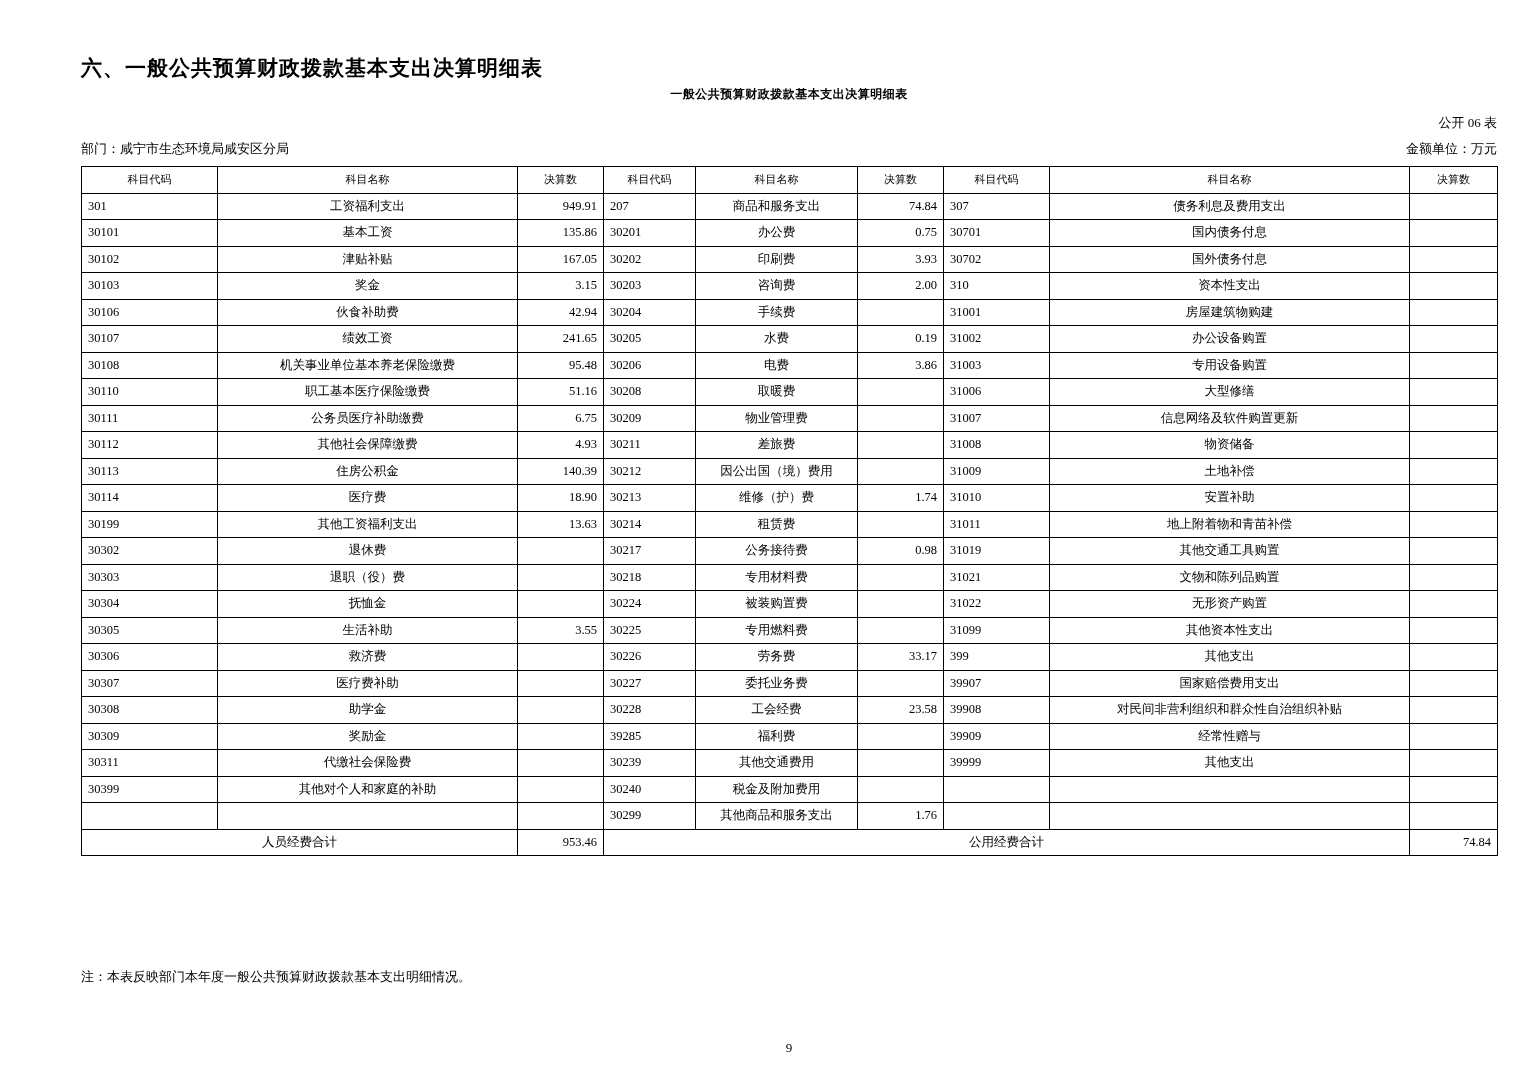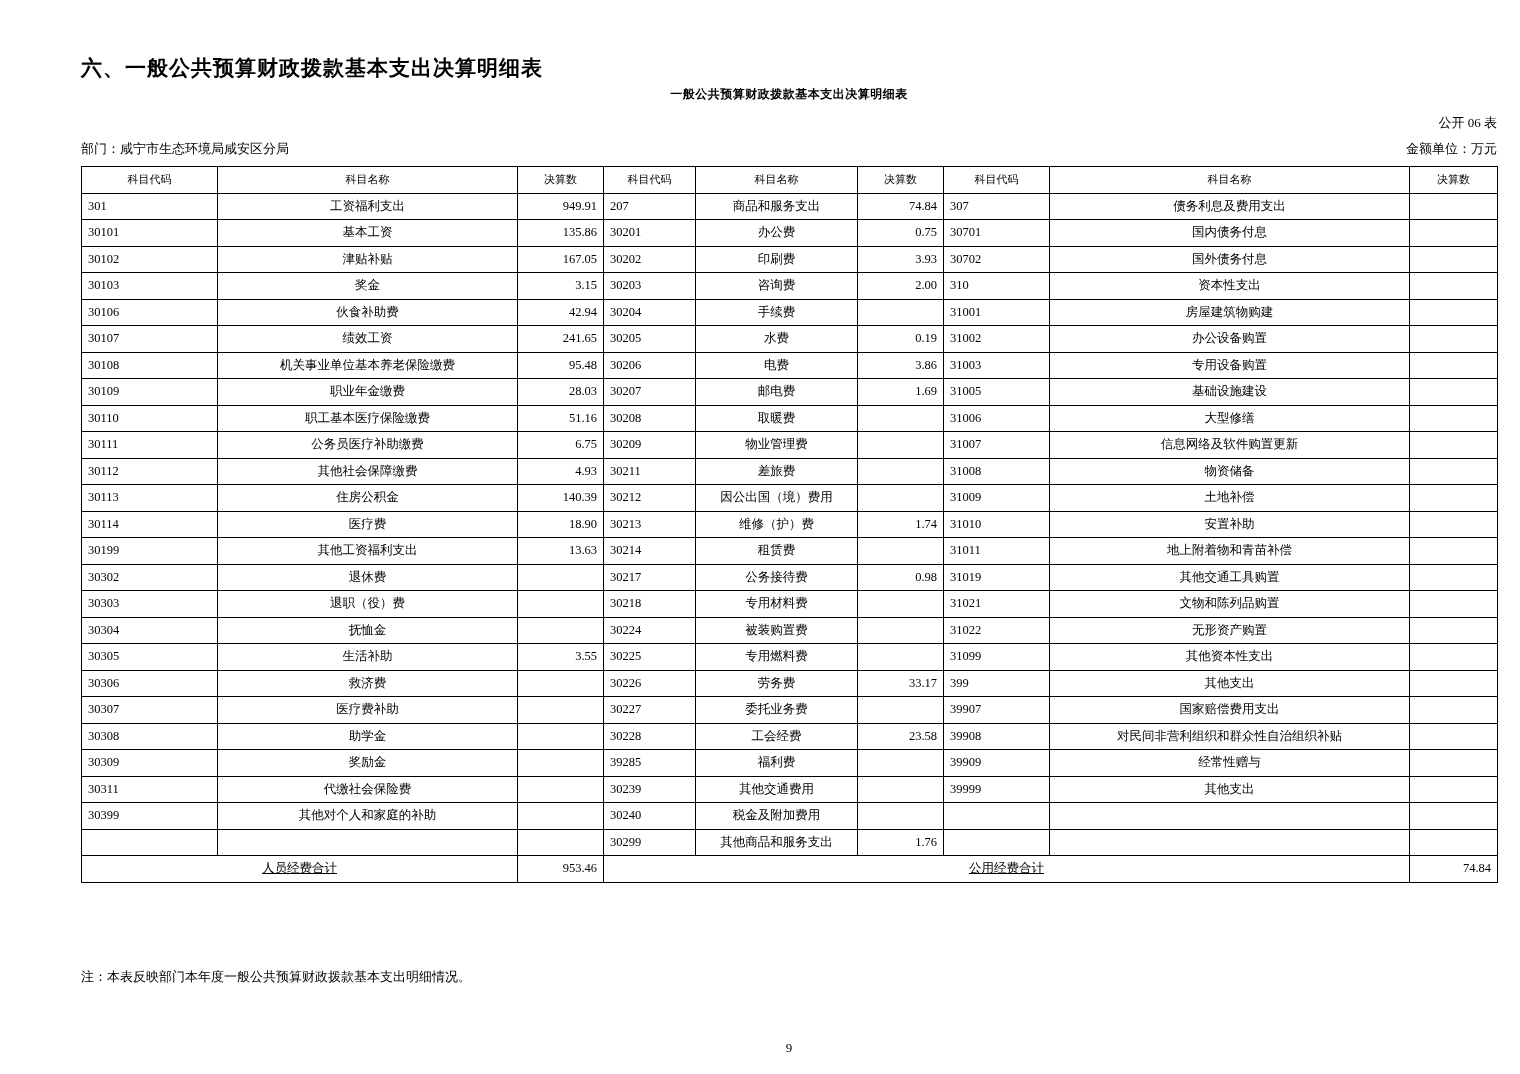--- a/index.html
+++ b/index.html
@@ -92,21 +92,20 @@
   .name {
     text-align: center;
   }
   .num {
     text-align: right;
     padding-right: 8px;
     font-family: "Liberation Serif", "DejaVu Serif", serif;
   }
   .total-label {
     text-align: center;
-    text-decoration: underline;
   }
   .note {
     position: absolute;
     left: 52px;
     top: 968px;
     font-size: 13px;
   }
   .page-num {
     position: absolute;
     left: 0;
@@ -237,31 +236,20 @@
           <td class="name">机关事业单位基本养老保险缴费</td>
           <td class="num">95.48</td>
           <td class="code">30206</td>
           <td class="name">电费</td>
           <td class="num">3.86</td>
           <td class="code">31003</td>
           <td class="name">专用设备购置</td>
           <td class="num"></td>
         </tr>
         <tr>
-          <td class="code">30109</td>
-          <td class="name">职业年金缴费</td>
-          <td class="num">28.03</td>
-          <td class="code">30207</td>
-          <td class="name">邮电费</td>
-          <td class="num">1.69</td>
-          <td class="code">31005</td>
-          <td class="name">基础设施建设</td>
-          <td class="num"></td>
-        </tr>
-        <tr>
           <td class="code">30110</td>
           <td class="name">职工基本医疗保险缴费</td>
           <td class="num">51.16</td>
           <td class="code">30208</td>
           <td class="name">取暖费</td>
           <td class="num"></td>
           <td class="code">31006</td>
           <td class="name">大型修缮</td>
           <td class="num"></td>
         </tr>

